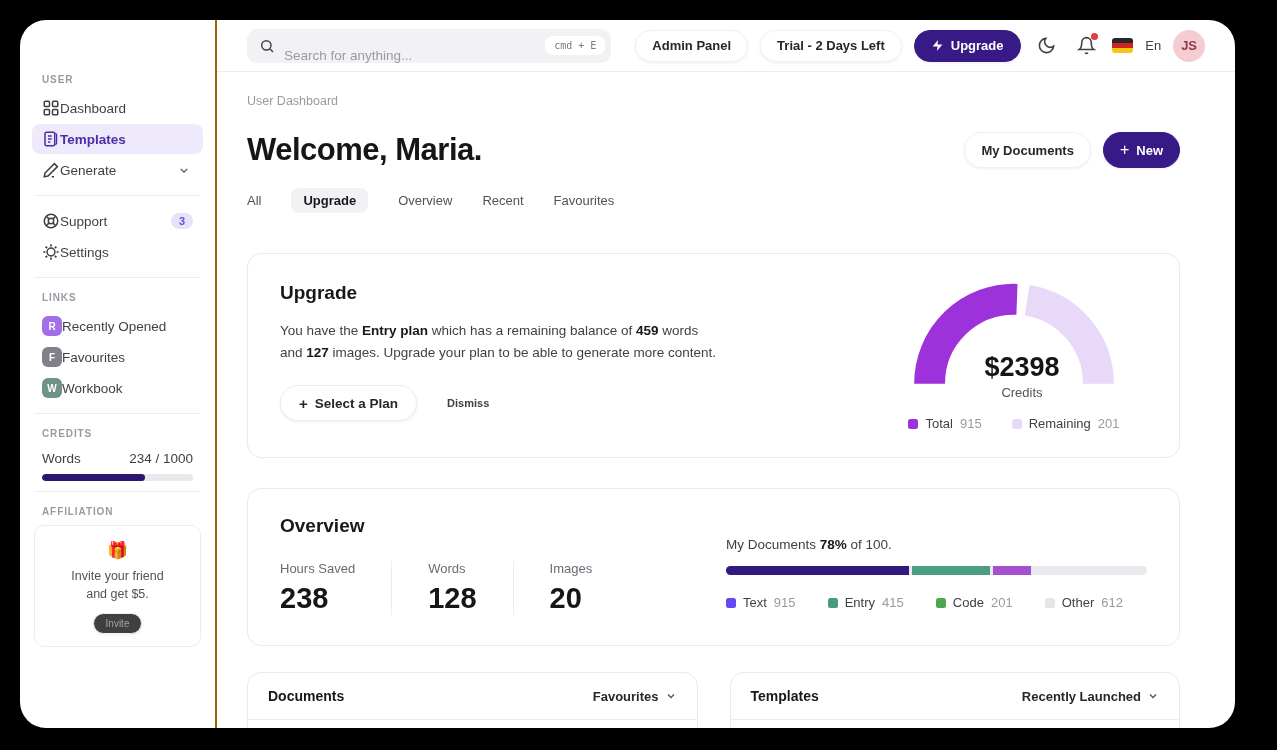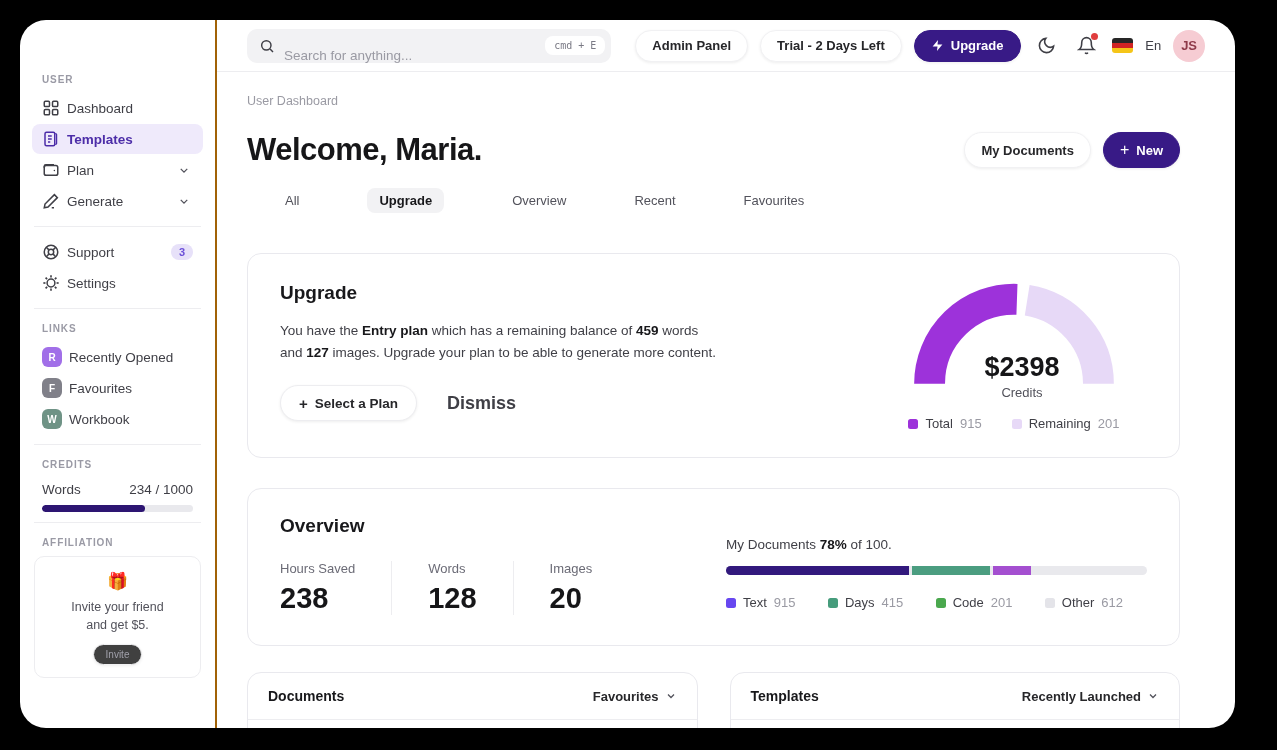--- a/index.html
+++ b/index.html
@@ -2,21 +2,21 @@
 <html><head>
 <meta charset="utf-8">
 <style>
   * { margin:0; padding:0; box-sizing:border-box; }
   html,body { width:1277px; height:750px; background:#000; font-family:"Liberation Sans", sans-serif; overflow:hidden; }
   .window { position:absolute; left:20px; top:20px; width:1215px; height:708px; background:#fff; border-radius:26px; overflow:hidden; display:flex; }
 
   
   .sidebar { width:197px; flex:0 0 197px; border-right:2px solid #a16207; padding:40px 12px 12px 12px; }
   .side-label { font-size:10px; font-weight:700; letter-spacing:.09em; color:#9a9aa5; margin:14px 10px 8px 10px; }
-  .nav-item { display:flex; align-items:center; gap:7px; height:30px; padding:0 10px; border-radius:8px; font-size:13.5px; color:#3f3f46; cursor:pointer; margin-bottom:1px; }
+  .nav-item { display:flex; align-items:center; gap:0; height:30px; padding:0 10px; border-radius:8px; font-size:13.5px; color:#3f3f46; cursor:pointer; margin-bottom:1px; }
   .nav-item svg { flex:0 0 18px; }
   .nav-item .grow { flex:1; }
   .nav-item.active { background:#efeafb; color:#4c2da8; font-weight:700; }
   .badge { background:#e7e1f9; color:#6b4fd8; font-size:11px; font-weight:600; border-radius:999px; padding:2px 8px; }
   .side-div { border-top:1px solid #ededf0; margin:10px 2px; }
   .letter-avatar { width:20px; height:20px; border-radius:6px; color:#fff; font-size:10px; font-weight:700; display:flex; align-items:center; justify-content:center; }
   .credits-row { display:flex; justify-content:space-between; align-items:center; padding:4px 10px 8px 10px; font-size:13.5px; color:#3f3f46; }
   .credits-row .val { color:#3f3f46; }
   .progress-track { height:7px; background:#e9e9ed; border-radius:999px; margin:0 10px 6px 10px; overflow:hidden; }
   .progress-fill { height:100%; border-radius:999px; }
@@ -43,32 +43,32 @@
   .avatar { width:32px; height:32px; border-radius:50%; background:#f6ccd3; color:#8f3a4a; font-size:13px; font-weight:700; display:flex; align-items:center; justify-content:center; cursor:pointer; }
 
   
   .main { flex:1; overflow:hidden; padding:22px 55px 0 30px; }
   .breadcrumb { font-size:12.5px; color:#9a9aa3; }
   .title-row { display:flex; align-items:flex-start; margin-top:24px; }
   .page-title { font-size:31px; font-weight:800; color:#161618; letter-spacing:-.5px; flex:1; }
   .title-actions { display:flex; gap:12px; }
   .pill-lg { height:36px; }
   .tabs { display:flex; align-items:center; gap:30px; margin-top:20px; }
-  .tab { font-size:13px; color:#52525b; cursor:pointer; padding:5px 0;margin-left:38px; }
+  .tab { font-size:13px; color:#52525b; cursor:pointer; padding:5px 0; }
   .tab.active { background:#f2f2f4; border-radius:8px; padding:5px 12px; color:#18181b; font-weight:700; }
 
   .card { border:1px solid #e9e9ee; border-radius:14px; background:#fff; }
   .upgrade-card { margin-top:40px; padding:28px 32px 26px 32px; display:flex; justify-content:space-between; }
   .u-left { width:440px; }
   .card-title { font-size:19px; font-weight:700; color:#18181b; }
   .u-body { margin-top:16px; font-size:13.5px; line-height:1.6; color:#3f3f46; }
   .u-body b { color:#18181b; }
   .u-actions { margin-top:22px; display:flex; align-items:center; gap:30px; }
   .btn-outline { height:36px; display:inline-flex; align-items:center; gap:7px; background:#fff; border:1px solid #ededf0; box-shadow:0 1px 3px rgba(0,0,0,.07); border-radius:999px; padding:0 18px; font-size:13.5px; font-weight:700; color:#27272a; cursor:pointer; }
-  .btn-ghost { font-size:18px; font-weight:700; color:#3f3f46; cursor:pointer; background:none; border:0; font-family:"Liberation Sans", sans-serif; }
+  .btn-ghost { font-size:11px; font-weight:700; color:#3f3f46; cursor:pointer; background:none; border:0; font-family:"Liberation Sans", sans-serif; }
   .gauge-wrap { width:250px; margin-right:8px; text-align:center; }
   .gauge-box { position:relative; width:220px; height:118px; margin:0 auto; }
   .gauge-center { position:absolute; left:16px; right:0; bottom:0; }
   .gauge-value { font-size:27px; font-weight:800; color:#161618; }
   .gauge-sub { font-size:13px; color:#52525b; margin-top:2px; }
   .legend { display:flex; justify-content:center; gap:30px; margin-top:16px; }
   .legend-item { display:flex; align-items:center; gap:7px; font-size:13px; color:#3f3f46; }
   .sq { width:10px; height:10px; border-radius:2.5px; }
   .legend-val { color:#9a9aa3; }
 
@@ -118,31 +118,20 @@
       <svg width="18" height="18" viewBox="0 0 24 24" fill="none" stroke="#4c2da8" stroke-width="2">
           <rect x="4" y="3" width="13" height="18" rx="2"></rect>
           <line x1="8" y1="8" x2="13" y2="8"></line>
           <line x1="8" y1="12" x2="13" y2="12"></line>
           <line x1="8" y1="16" x2="11" y2="16"></line>
           <path d="M17 5h1.5a1 1 0 0 1 1 1v12a1 1 0 0 1-1 1H17" stroke-width="1.6"></path>
         </svg>
       <span class="grow">Templates</span>
     </div>
 
-    <div class="nav-item">
-      <svg width="18" height="18" viewBox="0 0 24 24" fill="none" stroke="#3f3f46" stroke-width="2">
-          <rect x="3" y="6" width="18" height="13" rx="2.5"></rect>
-          <path d="M3 9V7a2 2 0 0 1 2-2h11"></path>
-          <circle cx="16.5" cy="12.5" r="1" fill="#3f3f46" stroke="none"></circle>
-        </svg>
-      <span class="grow">Plan</span>
-      <svg width="13" height="13" viewBox="0 0 24 24" fill="none" stroke="#52525b" stroke-width="2.4">
-          <path d="m6 9 6 6 6-6"></path>
-        </svg>
-    </div>
 
     <div class="nav-item">
       <svg width="18" height="18" viewBox="0 0 24 24" fill="none" stroke="#3f3f46" stroke-width="2">
           <path d="M16.5 3.5l4 4L8 20l-5 1 1-5L16.5 3.5z"></path>
           <path d="M13 21h3"></path>
         </svg>
       <span class="grow">Generate</span>
       <svg width="13" height="13" viewBox="0 0 24 24" fill="none" stroke="#52525b" stroke-width="2.4">
           <path d="m6 9 6 6 6-6"></path>
         </svg>
@@ -352,21 +341,21 @@
             <div class="seg" style="width: 9%; background: rgb(164, 79, 208);"></div>
           </div>
           <div class="bar-legend">
             <span class="legend-item">
               <span class="sq" style="background: rgb(103, 71, 240);"></span>
               <span>Text</span>
               <span class="legend-val">915</span>
             </span>
             <span class="legend-item">
               <span class="sq" style="background: rgb(70, 156, 124);"></span>
-              <span>Days</span>
+              <span>Entry</span>
               <span class="legend-val">415</span>
             </span>
             <span class="legend-item">
               <span class="sq" style="background: rgb(74, 168, 78);"></span>
               <span>Code</span>
               <span class="legend-val">201</span>
             </span>
             <span class="legend-item">
               <span class="sq" style="background: rgb(228, 228, 233);"></span>
               <span>Other</span>

